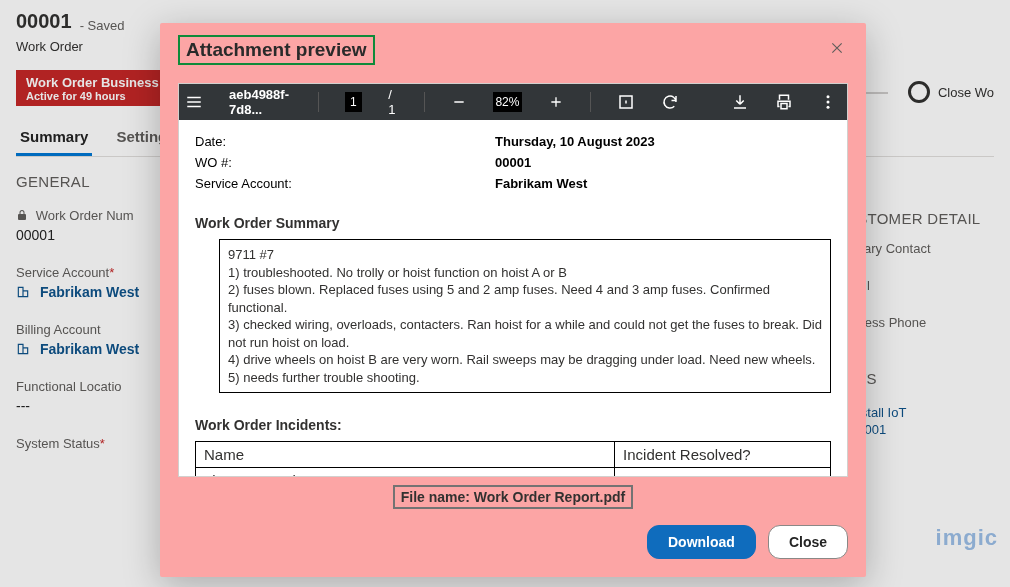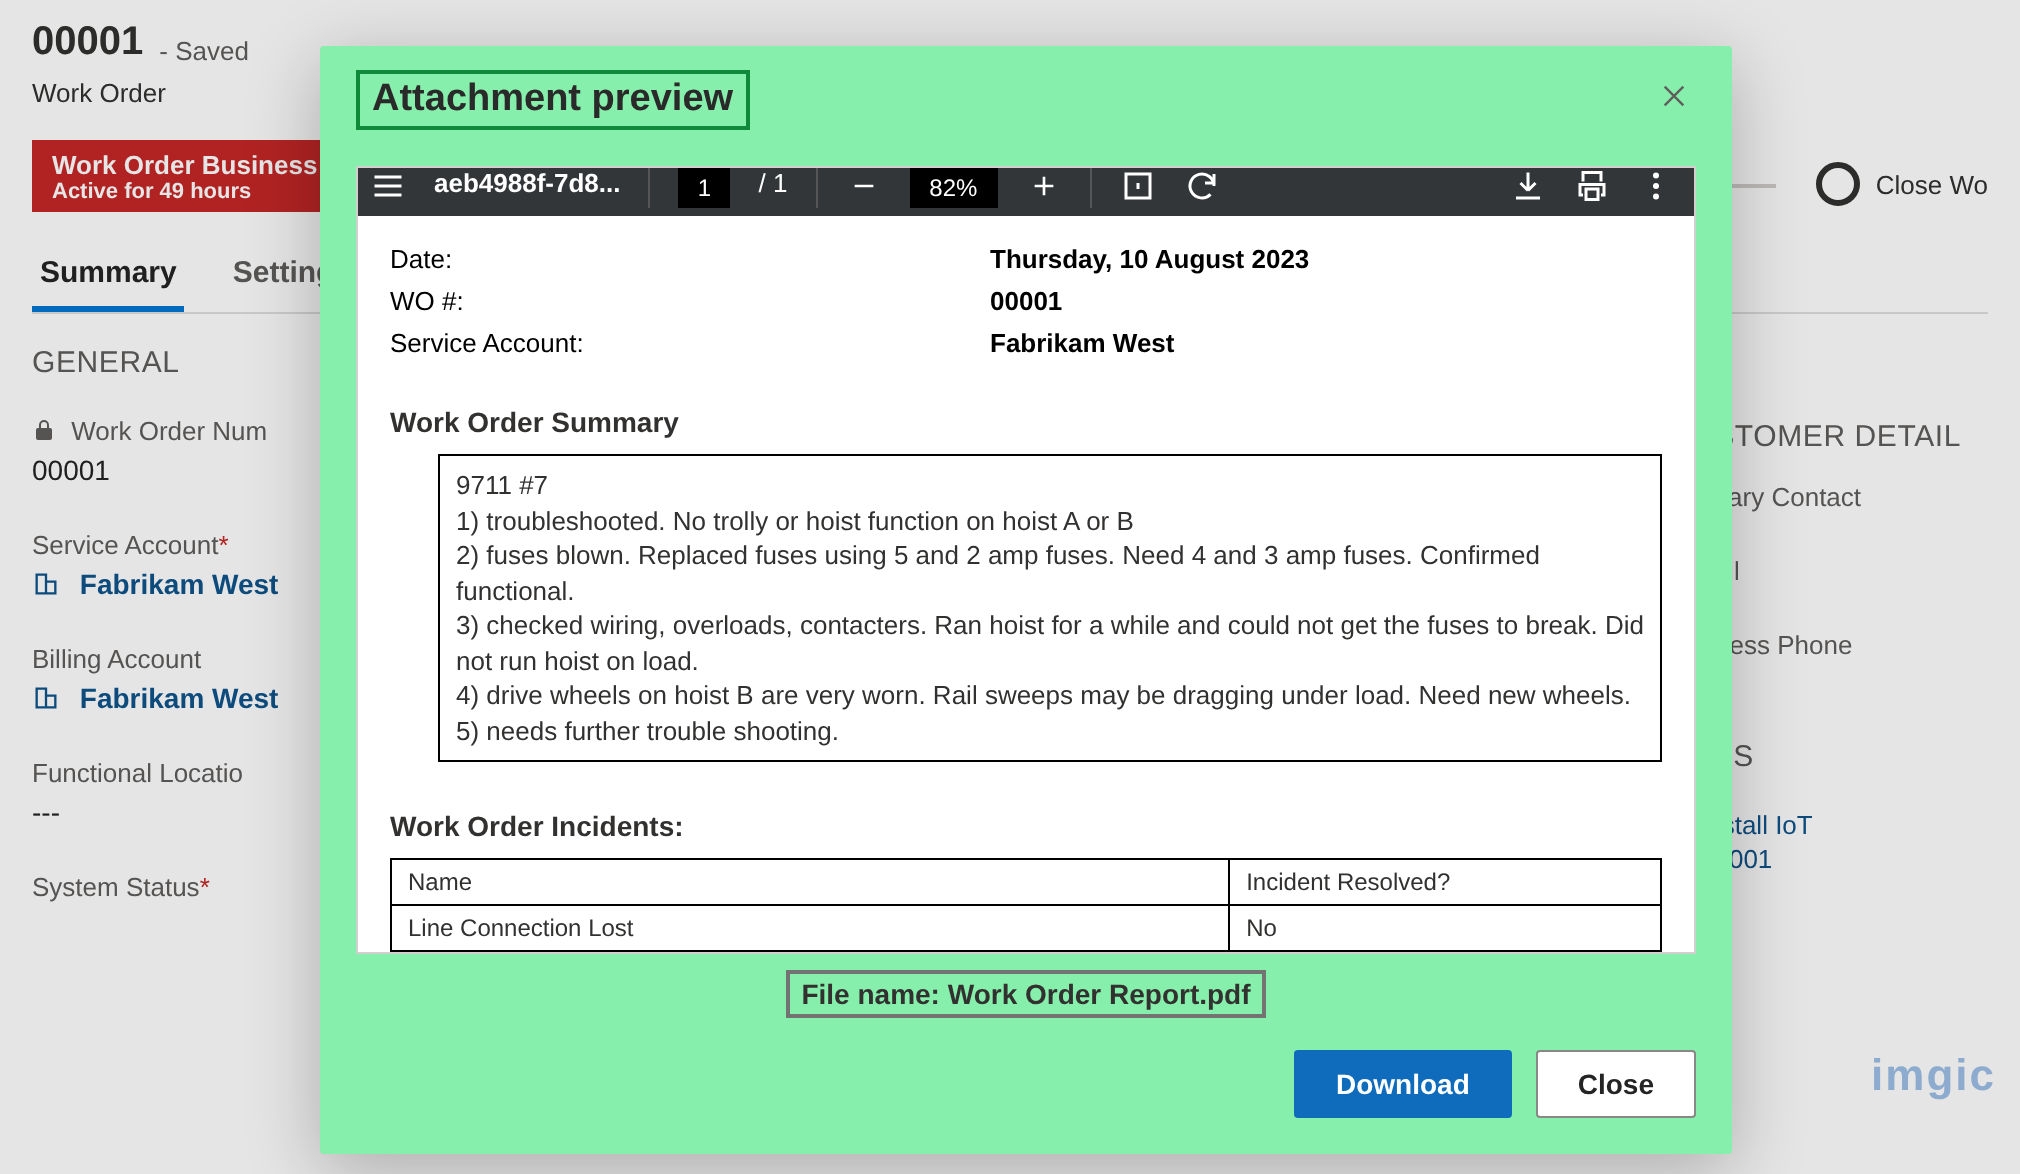--- a/index.html
+++ b/index.html
@@ -164,21 +164,21 @@
       position: absolute;
       inset: 0;
       background: rgba(0,0,0,0.1);
     }
     .modal {
       position: absolute;
       left: 160px;
       top: 23px;
       width: 706px;
       height: 554px;
-      background: #86efac;
+      background: #fca5a5;
       border-radius: 2px;
       box-shadow: 0 8px 36px rgba(0,0,0,0.25);
       display: flex;
       flex-direction: column;
       overflow: hidden;
     }
     .modal-header {
       display: flex;
       align-items: center;
       justify-content: space-between;
@@ -201,25 +201,25 @@
     .pdf-viewer {
       margin: 8px 18px 2px;
       height: 394px;
       border: 1px solid #d2d0ce;
       display: flex;
       flex-direction: column;
       background: #525659;
     }
 
     .pdf-toolbar {
-      height: 24px;
+      height: 36px;
       background: #323639;
       display: flex;
-      align-items: flex-start;
-      gap: 14px;
+      align-items: center;
+      gap: 26px;
       color: #fff;
       font-size: 13px;
       padding: 0 10px 0 6px;
     }
     .tb-icon {
       width: 18px; height: 18px;
       display: inline-flex;
       align-items: center;
       justify-content: center;
       cursor: pointer;
@@ -278,21 +278,21 @@
     .pdf-box {
       border: 1px solid #000;
       padding: 6px 8px;
       font-size: 13px;
       line-height: 1.35;
       margin-left: 24px;
     }
     .pdf-table {
       width: 100%;
       border-collapse: collapse;
-      font-size: 12px;
+      font-size: 15px;
     }
     .pdf-table th, .pdf-table td {
       border: 1px solid #000;
       padding: 4px 8px;
       text-align: left;
       font-weight: 400;
     }
 
     .file-name-line {
       margin: 6px auto 8px;
@@ -308,21 +308,21 @@
 
     .modal-footer {
       display: flex;
       justify-content: flex-end;
       gap: 12px;
       padding: 8px 18px 16px;
     }
     .btn {
       font-size: 14px;
       padding: 8px 20px;
-      border-radius: 2px;
+      border-radius: 12px;
       border: 1px solid #8a8886;
       background: #fff;
       cursor: pointer;
       font-weight: 600;
       color: #242424;
     }
     .btn.primary {
       background: #0f6cbd;
       border-color: #0f6cbd;
       color: #fff;

